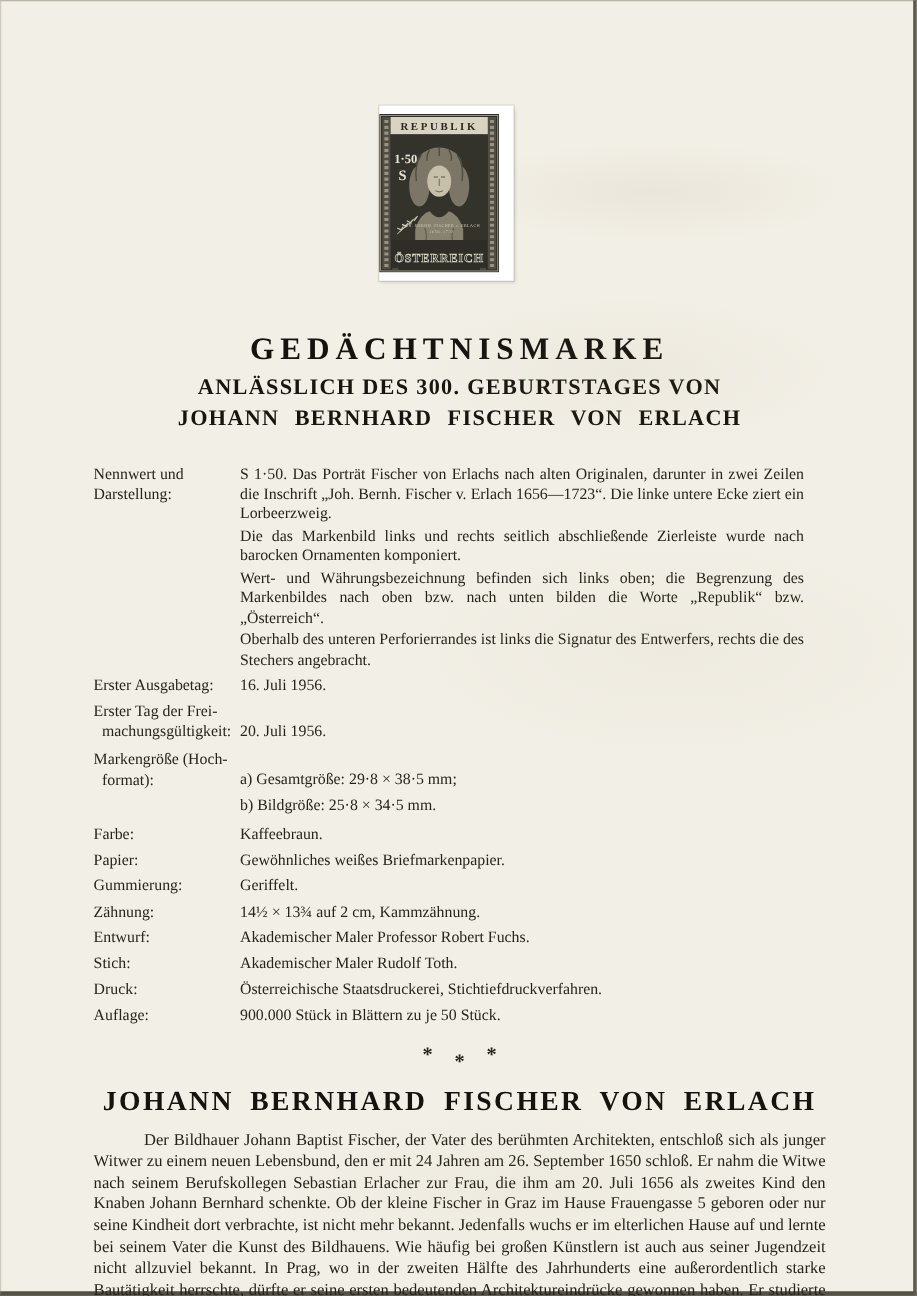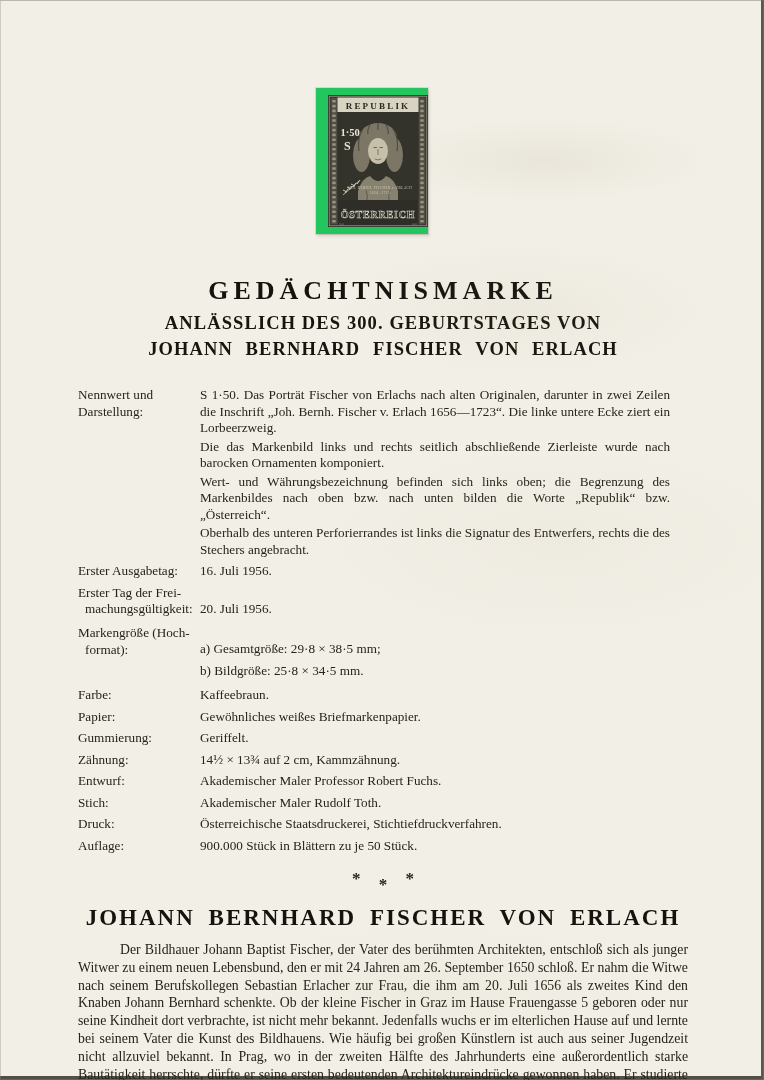--- a/index.html
+++ b/index.html
@@ -19,23 +19,23 @@
       radial-gradient(230px 60px at 545px 160px, rgba(155,145,115,.10), transparent 70%),
       radial-gradient(260px 90px at 520px 310px, rgba(155,145,115,.07), transparent 70%),
       radial-gradient(320px 130px at 560px 540px, rgba(155,145,115,.05), transparent 72%),
       radial-gradient(300px 90px at 430px 990px, rgba(155,145,115,.05), transparent 72%);
   }
   .content{padding:0 76px 0 78px;}
 
   
   .stamp-row{display:flex;justify-content:center;padding-top:88px;}
   .stamp{
-    width:112px;height:146px;background:#22c55e;
+    width:112px;height:146px;background:#ffffff;
     box-shadow:0 0 0 1px rgba(90,85,70,.14), 1px 2px 3px rgba(60,55,45,.18);
-    display:flex;align-items:center;justify-content:flex-end;
+    display:flex;align-items:center;justify-content:flex-start;
     transform:translateX(-10px);
   }
   .stamp svg{display:block;}
 
   
   .title-block{text-align:center;margin-top:42px;}
   .title-main{font-size:26px;font-weight:bold;letter-spacing:5px;color:#15130e;}
   .title-sub{font-size:18.5px;font-weight:bold;letter-spacing:1.1px;margin-top:7px;color:#17150f;}
   .title-sub.ws{word-spacing:7px;margin-top:5px;}
 

